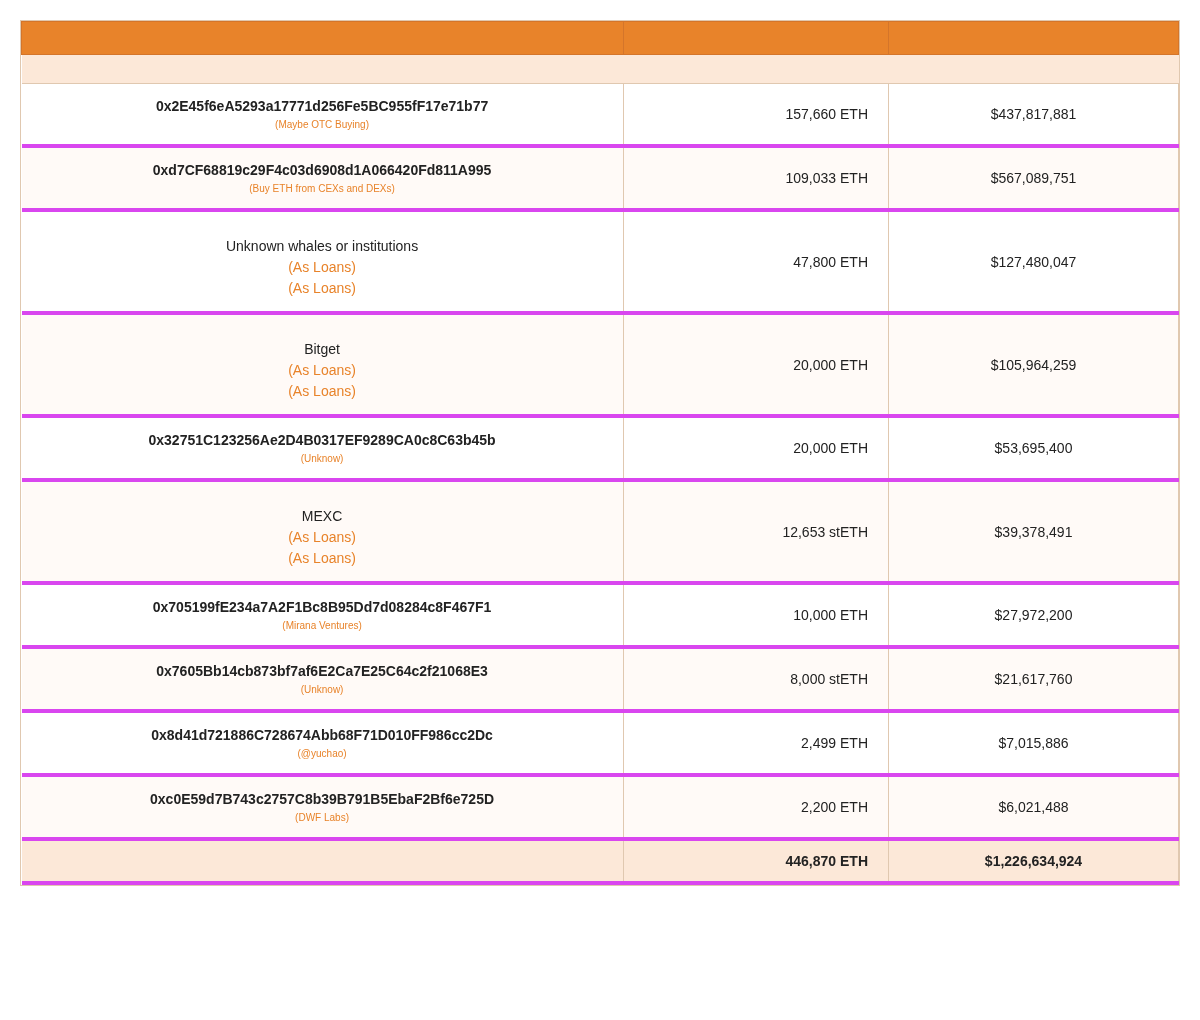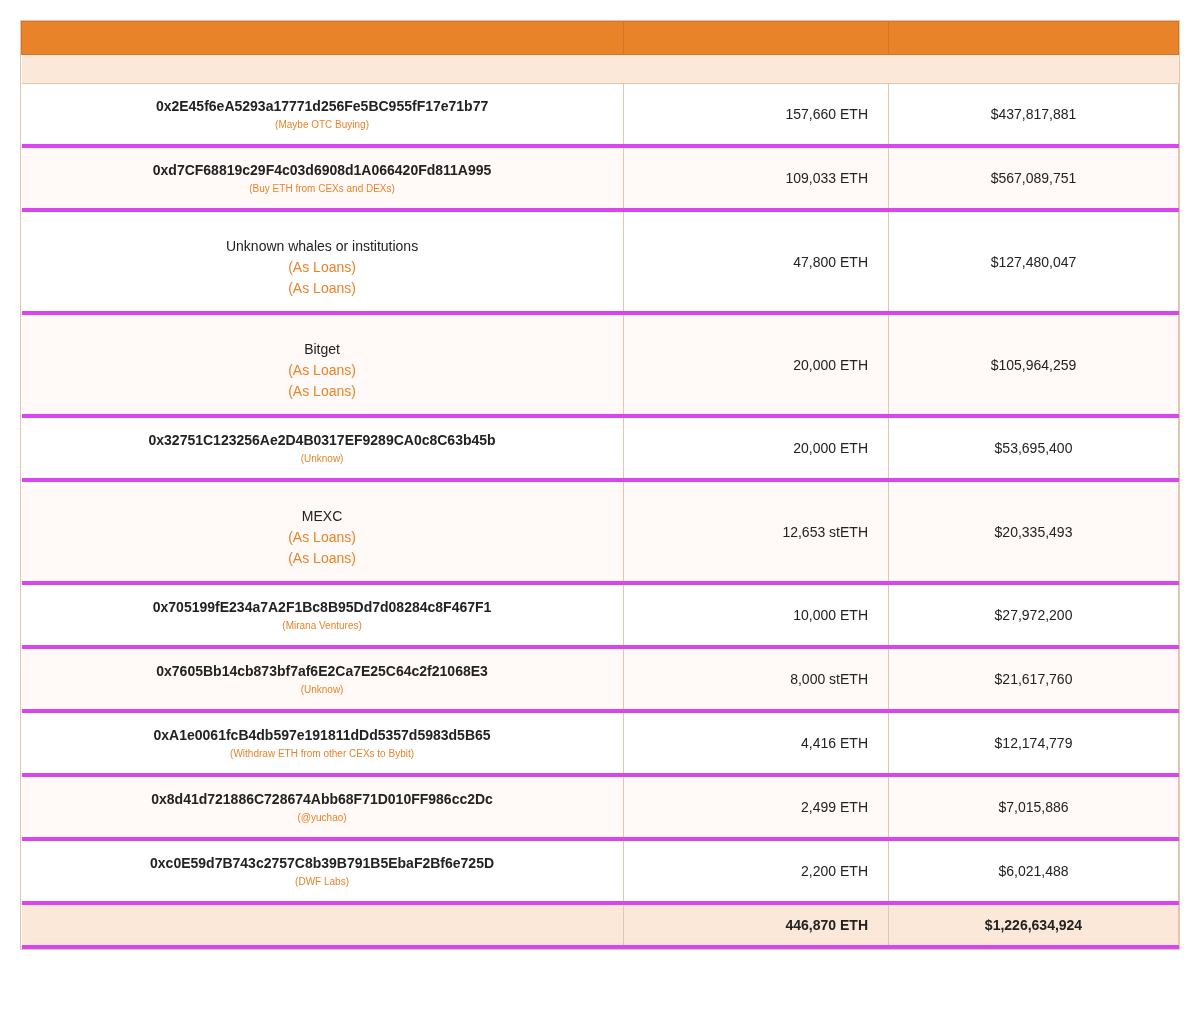--- a/index.html
+++ b/index.html
@@ -140,45 +140,37 @@
           <td class="entity-cell">
             <span class="entity-address">0x32751C123256Ae2D4B0317EF9289CA0c8C63b45b</span>
             <span class="entity-label">(Unknow)</span>
           </td>
           <td class="amount-cell">20,000 ETH</td>
           <td class="value-cell">$53,695,400</td>
         </tr>
         <tr>
           <td class="entity-cell"><div><span class="entity-plain">MEXC</span><span class="entity-label-inline">(As Loans)</span></div><span class="entity-label-inline">(As Loans)</span></td>
           <td class="amount-cell">12,653 stETH</td>
-          <td class="value-cell">$20,335,493</td>
+          <td class="value-cell">$39,378,491</td>
         </tr>
         <tr>
           <td class="entity-cell">
             <span class="entity-address">0x705199fE234a7A2F1Bc8B95Dd7d08284c8F467F1</span>
             <span class="entity-label">(Mirana Ventures)</span>
           </td>
           <td class="amount-cell">10,000 ETH</td>
           <td class="value-cell">$27,972,200</td>
         </tr>
         <tr>
           <td class="entity-cell">
             <span class="entity-address">0x7605Bb14cb873bf7af6E2Ca7E25C64c2f21068E3</span>
             <span class="entity-label">(Unknow)</span>
           </td>
           <td class="amount-cell">8,000 stETH</td>
           <td class="value-cell">$21,617,760</td>
-        </tr>
-        <tr>
-          <td class="entity-cell">
-            <span class="entity-address">0xA1e0061fcB4db597e191811dDd5357d5983d5B65</span>
-            <span class="entity-label">(Withdraw ETH from other CEXs to Bybit)</span>
-          </td>
-          <td class="amount-cell">4,416 ETH</td>
-          <td class="value-cell">$12,174,779</td>
         </tr>
         <tr>
           <td class="entity-cell">
             <span class="entity-address">0x8d41d721886C728674Abb68F71D010FF986cc2Dc</span>
             <span class="entity-label">(@yuchao)</span>
           </td>
           <td class="amount-cell">2,499 ETH</td>
           <td class="value-cell">$7,015,886</td>
         </tr>
         <tr>

